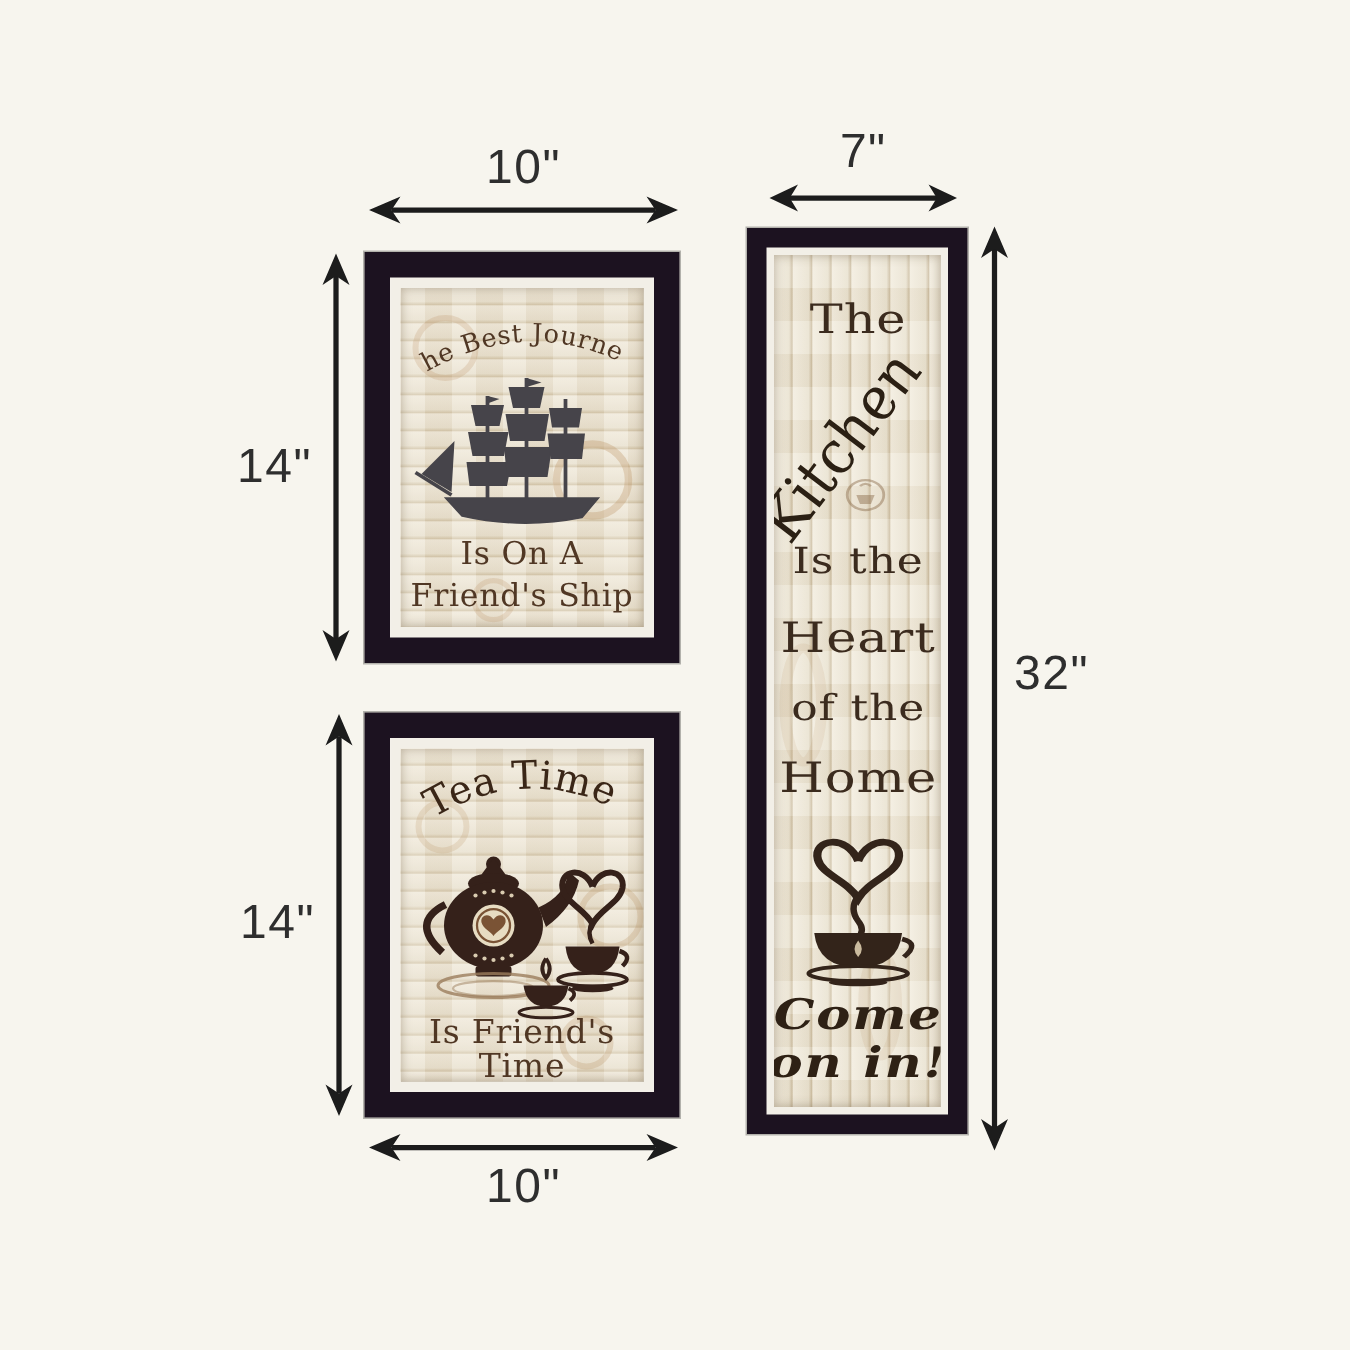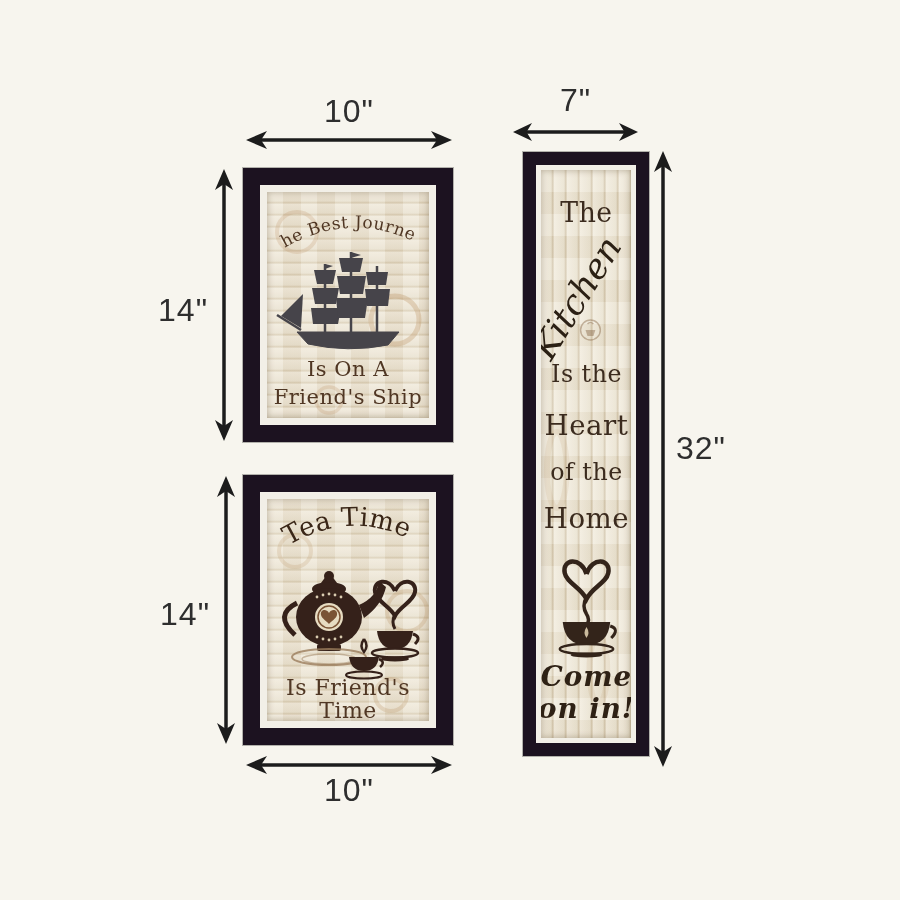--- a/index.html
+++ b/index.html
@@ -10,21 +10,21 @@
 
   
   .frame {
     position:absolute;
     background:#f2efe7;
     border:17px solid #1c1220;
     box-shadow: 0 0 0 1px rgba(0,0,0,.28), inset 0 0 0 1px rgba(255,255,255,.10);
   }
   .frame-a { left:243px; top:168px; width:210px; height:274px; padding:7px; }
   .frame-b { left:243px; top:475px; width:210px; height:270px; padding:7px; }
-  .frame-c { left:523px; top:152px; width:126px; height:604px; border-width:13px; padding:5px; }
+  .frame-c { left:498px; top:152px; width:147px; height:604px; border-width:13px; padding:5px; }
 
   .print { width:100%; height:100%; box-shadow: inset 0 0 7px rgba(90,70,40,.40); }
   .print svg { display:block; width:100%; height:100%; }
 
   .print-h{
     background:
       repeating-linear-gradient(90deg, rgba(255,255,255,.16) 0 16px, rgba(150,120,80,.06) 16px 34px),
       repeating-linear-gradient(180deg, #f0e9da 0px, #e9e1cf 9px, #d7cab0 11px, #f0e9da 12px);
   }
   .print-v{

